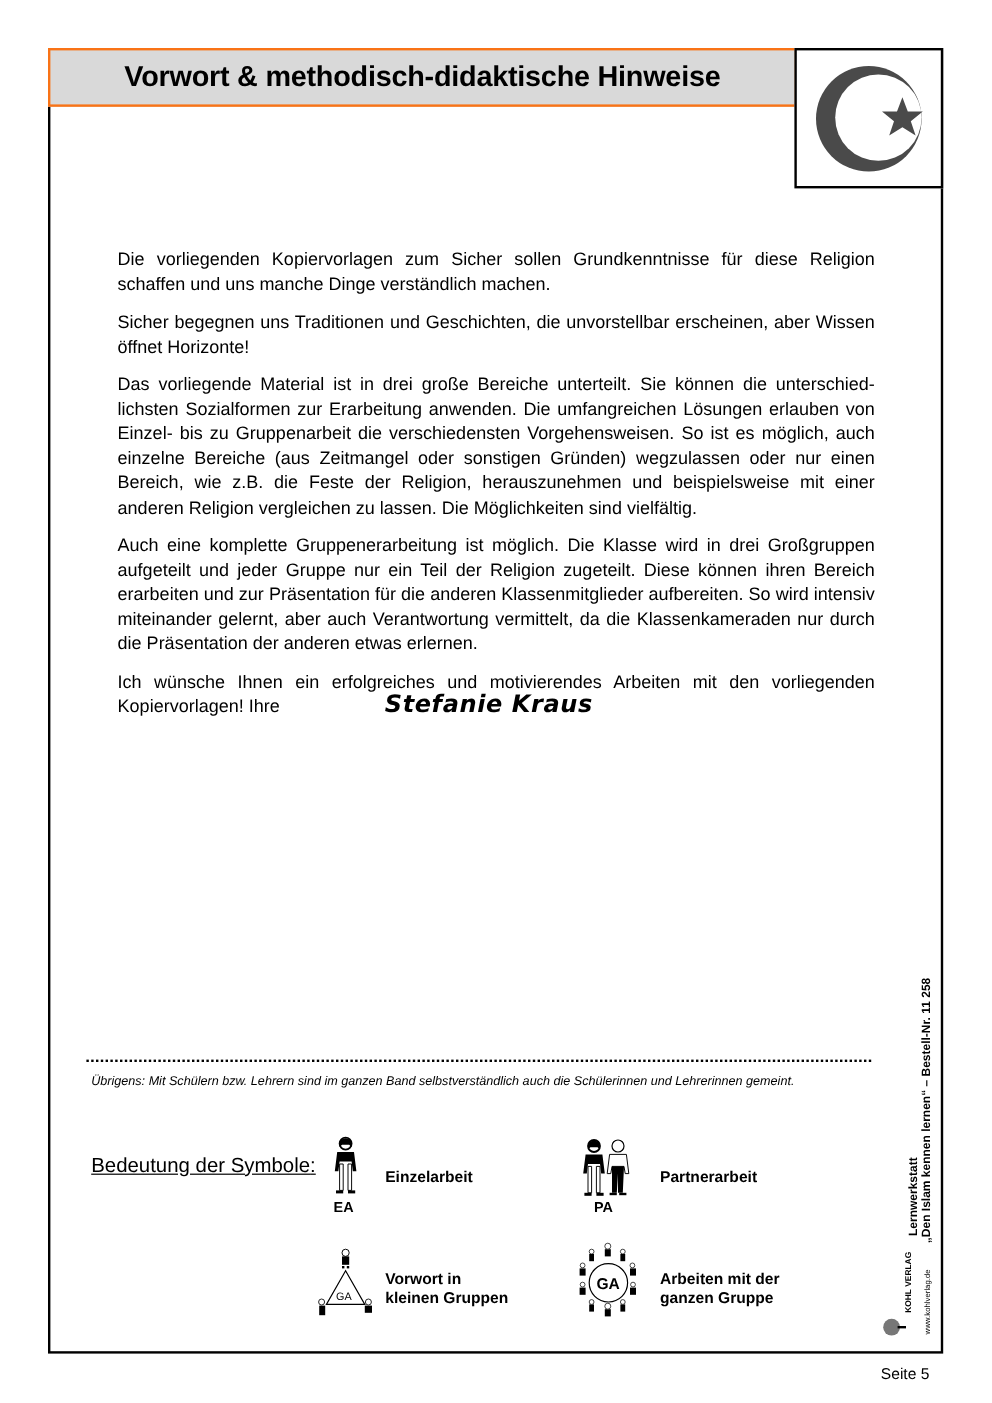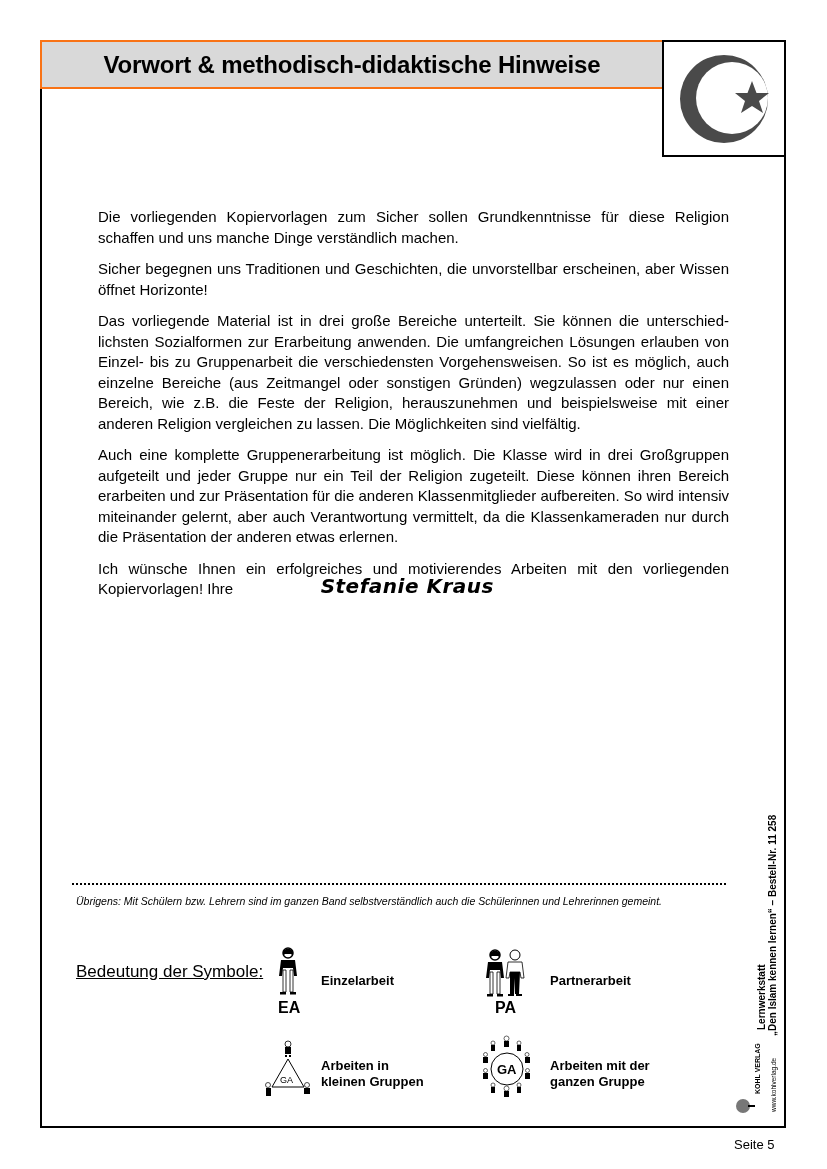--- a/index.html
+++ b/index.html
@@ -20,21 +20,21 @@
     .signature { position: absolute; left: 294px; top: 574px; width: 200px; text-align: right;
                  font-family: "DejaVu Sans", sans-serif; font-style: italic; font-weight: bold;
                  font-size: 20px; letter-spacing: 0.5px; }
     .dots { position: absolute; left: 72px; top: 883px; width: 654px; height: 0;
             border-top: 2px dotted #000; }
     .note { position: absolute; left: 76px; top: 895px; font-size: 10.5px; font-style: italic; text-align: center; }
     .legend-label { position: absolute; left: 76px; top: 962px; font-size: 17px; text-decoration: underline; }
     .legend-label .colon { text-decoration: none; }
     .sym { position: absolute; }
     .sym-text { position: absolute; font-size: 13px; font-weight: bold; line-height: 16px; }
-    .sym-abbr { position: absolute; font-size: 16px; font-weight: bold; }
+    .sym-abbr { position: absolute; font-size: 12px; font-weight: bold; }
     .side { position: absolute; left: 730px; top: 780px; width: 55px; height: 340px; }
     .side-rot { position: absolute; left: 0; top: 0; width: 340px; height: 55px;
                 transform-origin: 0 0; transform: translate(0, 340px) rotate(-90deg); }
     .side-line1 { position: absolute; left: 90px; top: 26px; font-size: 10px; font-weight: bold; white-space: nowrap; }
     .side-line2 { position: absolute; left: 84px; top: 37px; font-size: 10px; font-weight: bold; white-space: nowrap; }
     .side-www { position: absolute; left: 8px; top: 40px; font-size: 6.5px; white-space: nowrap; }
     .side-brand { position: absolute; left: 26px; top: 24px; font-size: 7px; font-weight: bold; white-space: nowrap; }
     .page-num { position: absolute; left: 734px; top: 1137px; font-size: 13px; }
   </style>
 </head>
@@ -109,21 +109,21 @@
   <rect x="22" y="15" width="2" height="2" fill="#000"></rect>
     <rect x="26" y="15" width="2" height="2" fill="#000"></rect>
   <polygon points="25,19 9,47 41,47" fill="none" stroke="#000" stroke-width="1"></polygon>
   <circle cx="5" cy="45" r="2.5" fill="#fff" stroke="#000" stroke-width="0.7"></circle>
   <rect x="3" y="48" width="5" height="8" fill="#000"></rect>
   <circle cx="44" cy="45" r="2.5" fill="#fff" stroke="#000" stroke-width="0.7"></circle>
   <rect x="41" y="48" width="6" height="6" fill="#000"></rect>
 </svg>
 <div class="sym-abbr" style="left:280px; top:1075px; font-size:9px; font-weight:normal;">GA</div>
 <div class="sym-text" style="left:321px; top:1058px;">
-  <div>Arbeiten in</div>
+  <div>Vorwort in</div>
   <div>kleinen Gruppen</div>
 </div>
 
 <svg class="sym" style="left:481px; top:1035px;" width="52" height="68" viewBox="0 0 52 68">
   <circle cx="26" cy="34" r="16" fill="none" stroke="#000" stroke-width="1"></circle>
   <g fill="#000">
     <rect x="23" y="6" width="5" height="6"></rect>
       <circle cx="25.5" cy="3.5" r="2.5" fill="#fff" stroke="#000" stroke-width="0.6"></circle>
     <rect x="36" y="10" width="4" height="6"></rect>
       <circle cx="38" cy="8" r="2" fill="#fff" stroke="#000" stroke-width="0.6"></circle>

